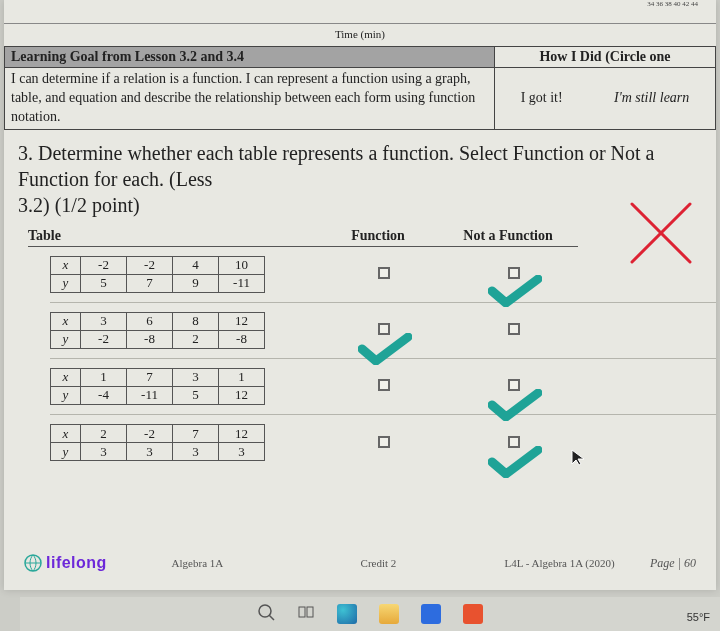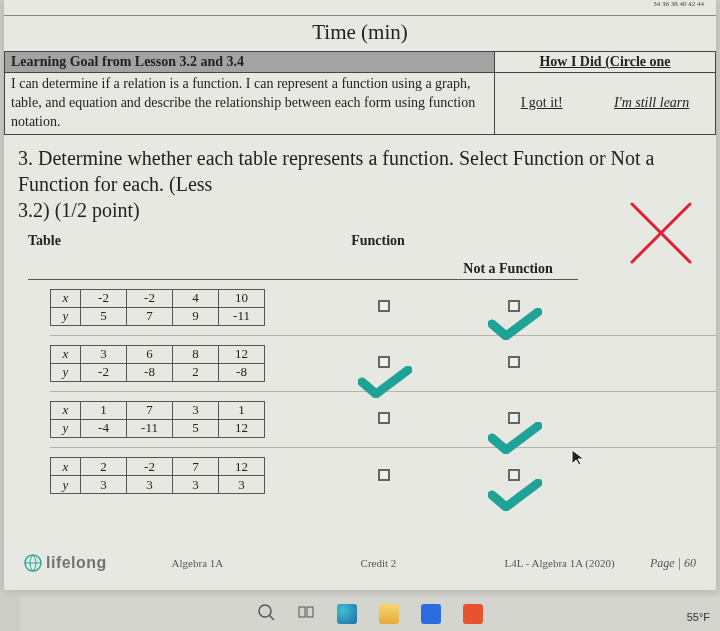--- a/index.html
+++ b/index.html
@@ -12,52 +12,52 @@
     position: relative;
     overflow: hidden;
   }
   .page {
     background: #e8e8e2;
     margin: 0 4px;
     height: 590px;
     position: relative;
     box-shadow: 0 0 8px rgba(0,0,0,0.15);
   }
-  .ruler { height: 16px; border-bottom: 1px solid #888; font-size:7px; text-align:right; padding-right:12px; color:#444;}
-  .timelabel { text-align:center; font-size:21px; padding:4px 0 6px; font-family: Georgia, serif; }
+  .ruler { height: 24px; border-bottom: 1px solid #888; font-size:7px; text-align:right; padding-right:18px; color:#444;}
+  .timelabel { text-align:center; font-size:11px; padding:4px 0 6px; font-family: Georgia, serif; }
   .goalbox { border:1px solid #444; display:flex; }
   .goalbox .left { flex:1; border-right:1px solid #444; }
   .goalbox .left .hdr { border-bottom:1px solid #444; padding:2px 6px; font-weight:bold; font-size:14px; background:#a3a3a3;}
   .goalbox .left .body { padding:2px 6px; font-size:14px; line-height:1.35;}
-  .goalbox .right { width:220px; display:flex; flex-direction:column;text-decoration:underline; }
+  .goalbox .right { width:220px; display:flex; flex-direction:column; }
   .goalbox .right .hdr { border-bottom:1px solid #444; padding:2px 6px; font-weight:bold; font-size:14px; text-align:center;}
   .goalbox .right .opts { flex:1; display:flex; align-items:center; justify-content:space-around; font-size:14px;}
   .q { padding:10px 14px 4px; font-size:20px; line-height:1.3;}
   .colhdr { display:flex; padding:6px 0 0 24px; }
   .colhdr .c1 { width:290px; font-weight:bold; font-size:14px; border-bottom:1px solid #555; padding-bottom:2px;}
   .colhdr .c2 { width:120px; font-weight:bold; font-size:14px; border-bottom:1px solid #555; text-align:center; padding-bottom:2px;}
-  .colhdr .c3 { width:140px; font-weight:bold; font-size:14px; border-bottom:1px solid #555; text-align:center; padding-bottom:2px;margin-top:28px;}
+  .colhdr .c3 { width:140px; font-weight:bold; font-size:14px; border-bottom:1px solid #555; text-align:center; padding-bottom:2px;}
   .rows { padding-left:46px; }
   .row { display:flex; align-items:center; height:56px; border-bottom:1px solid #b5b5ad; position:relative;}
   .row:last-child { border-bottom:none; }
   .tbl { border-collapse:collapse; font-size:13px; }
   .tbl td { border:1px solid #555; width:46px; height:18px; text-align:center; font-family: Georgia, serif;}
   .tbl td.rh { width:30px; font-style:italic;}
   .c1w { width:274px; }
   .c2w { width:120px; text-align:center; position:relative;}
   .c3w { width:140px; text-align:center; position:relative;}
   .checkbox { display:inline-block; width:12px; height:12px; border:2px solid #666; background:#f0f0ea;}
   .tick { position:absolute; width:54px; height:32px; }
   .tick svg { width:100%; height:100%; }
   .redX { position:absolute; right:20px; top:198px; width:70px; height:70px; }
   .redX svg { width:100%; height:100%; }
   .cursor { position:absolute; right:128px; bottom:120px; }
   .cursor svg { width:18px; height:18px; }
   .footer { position:absolute; bottom:18px; left:0; right:0; display:flex; align-items:center; font-size:12px; padding:0 20px; color:#555; font-family: Georgia, serif;}
-  .footer .logo { color:#737373; font-weight:bold; font-size:16px; letter-spacing:0.5px; font-family: Arial, sans-serif; display:flex; align-items:center; gap:4px;}
+  .footer .logo { color:#6d28d9; font-weight:bold; font-size:16px; letter-spacing:0.5px; font-family: Arial, sans-serif; display:flex; align-items:center; gap:4px;}
   .footer .sp { flex:1; text-align:center; font-size:11px;}
   .taskbar { position:absolute; bottom:0; left:0; right:0; height:34px; background:#d4d5cf; display:flex; align-items:center; justify-content:center; gap:22px;margin-left:20px;}
   .taskbar .icon { width:20px; height:20px; border-radius:3px; }
   .temp { position:absolute; right:10px; bottom:8px; font-size:11px; color:#333; font-family: Arial, sans-serif;}
 </style>
 </head>
 <body>
 
 <div class="page">
 

